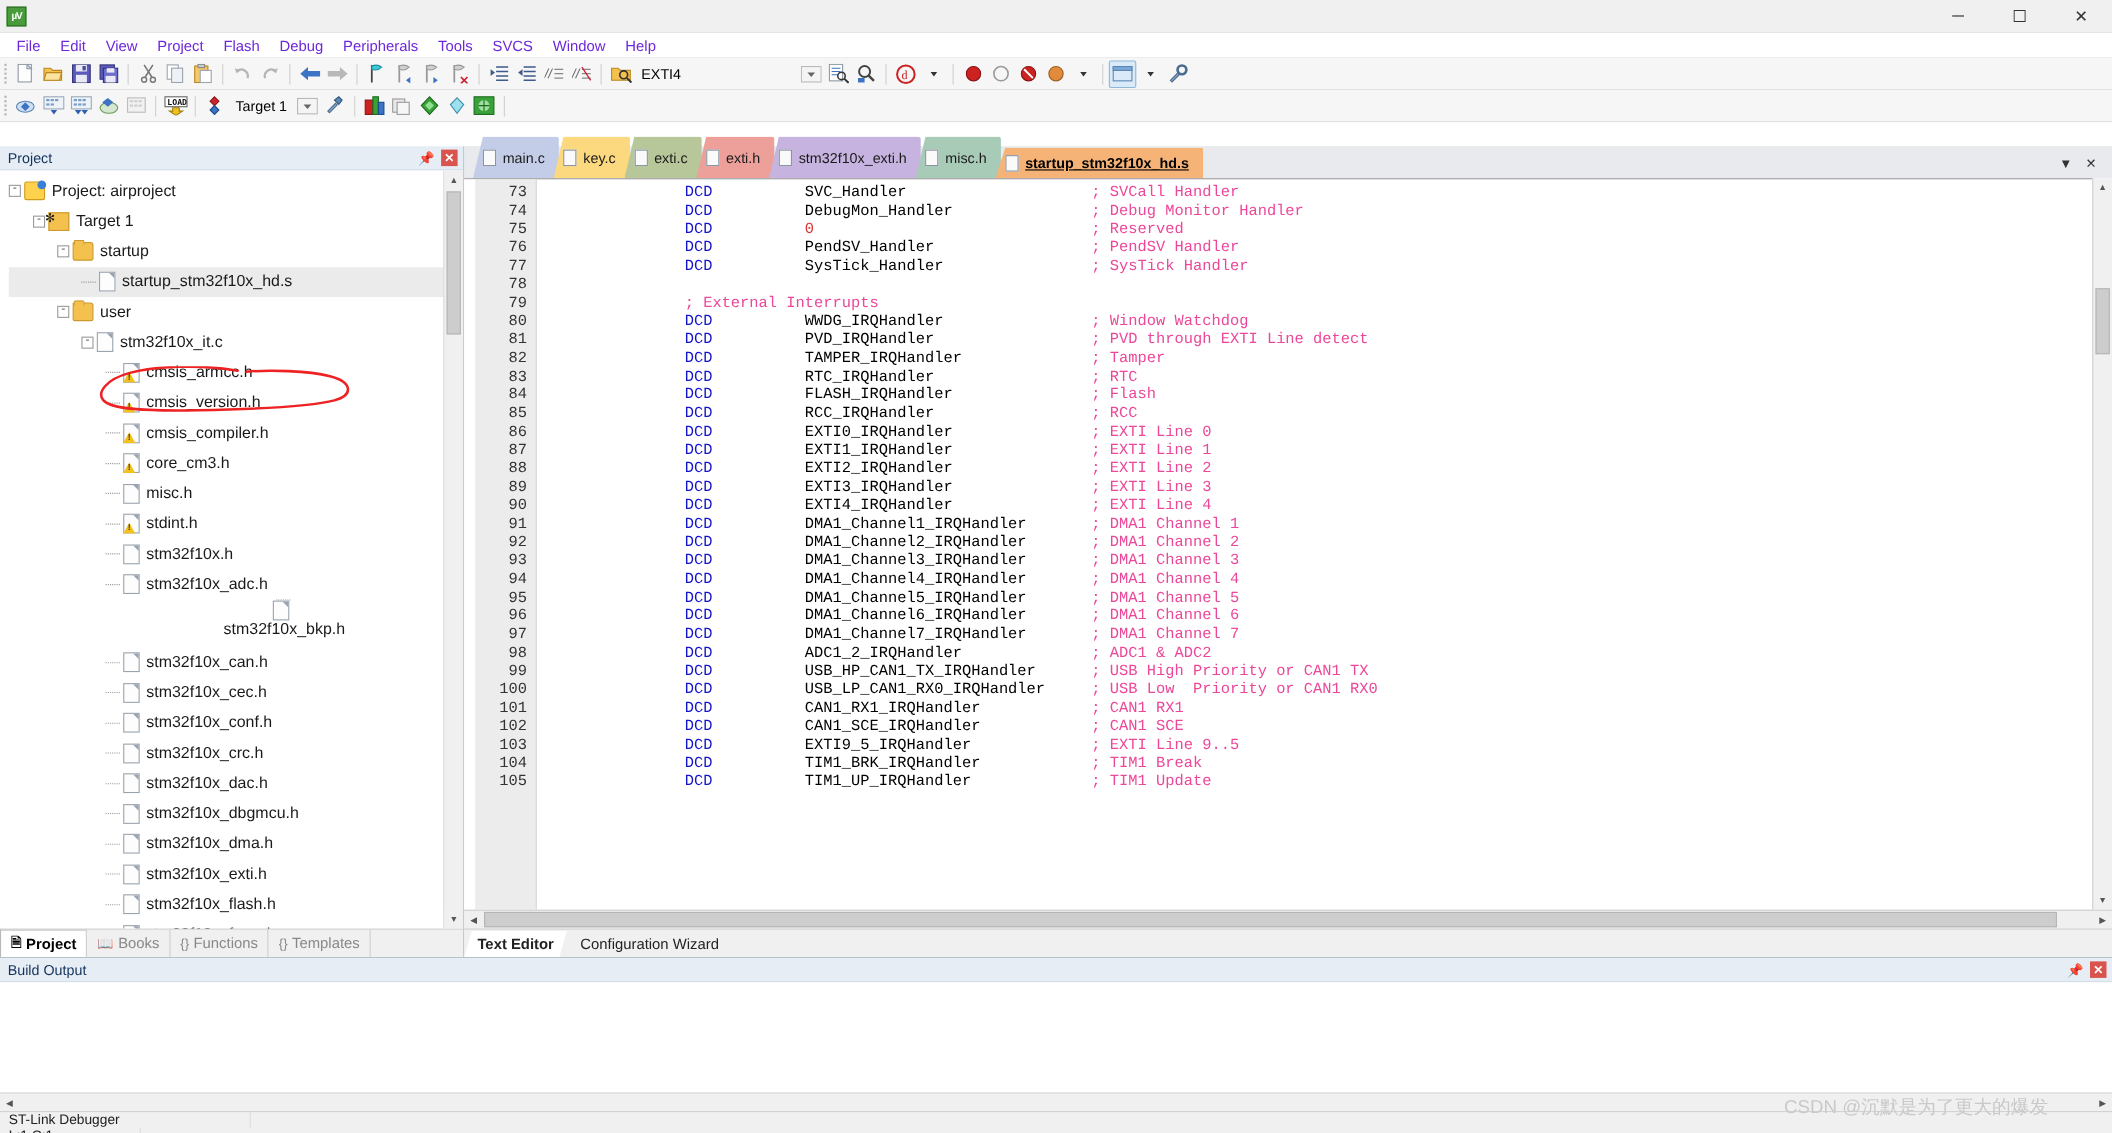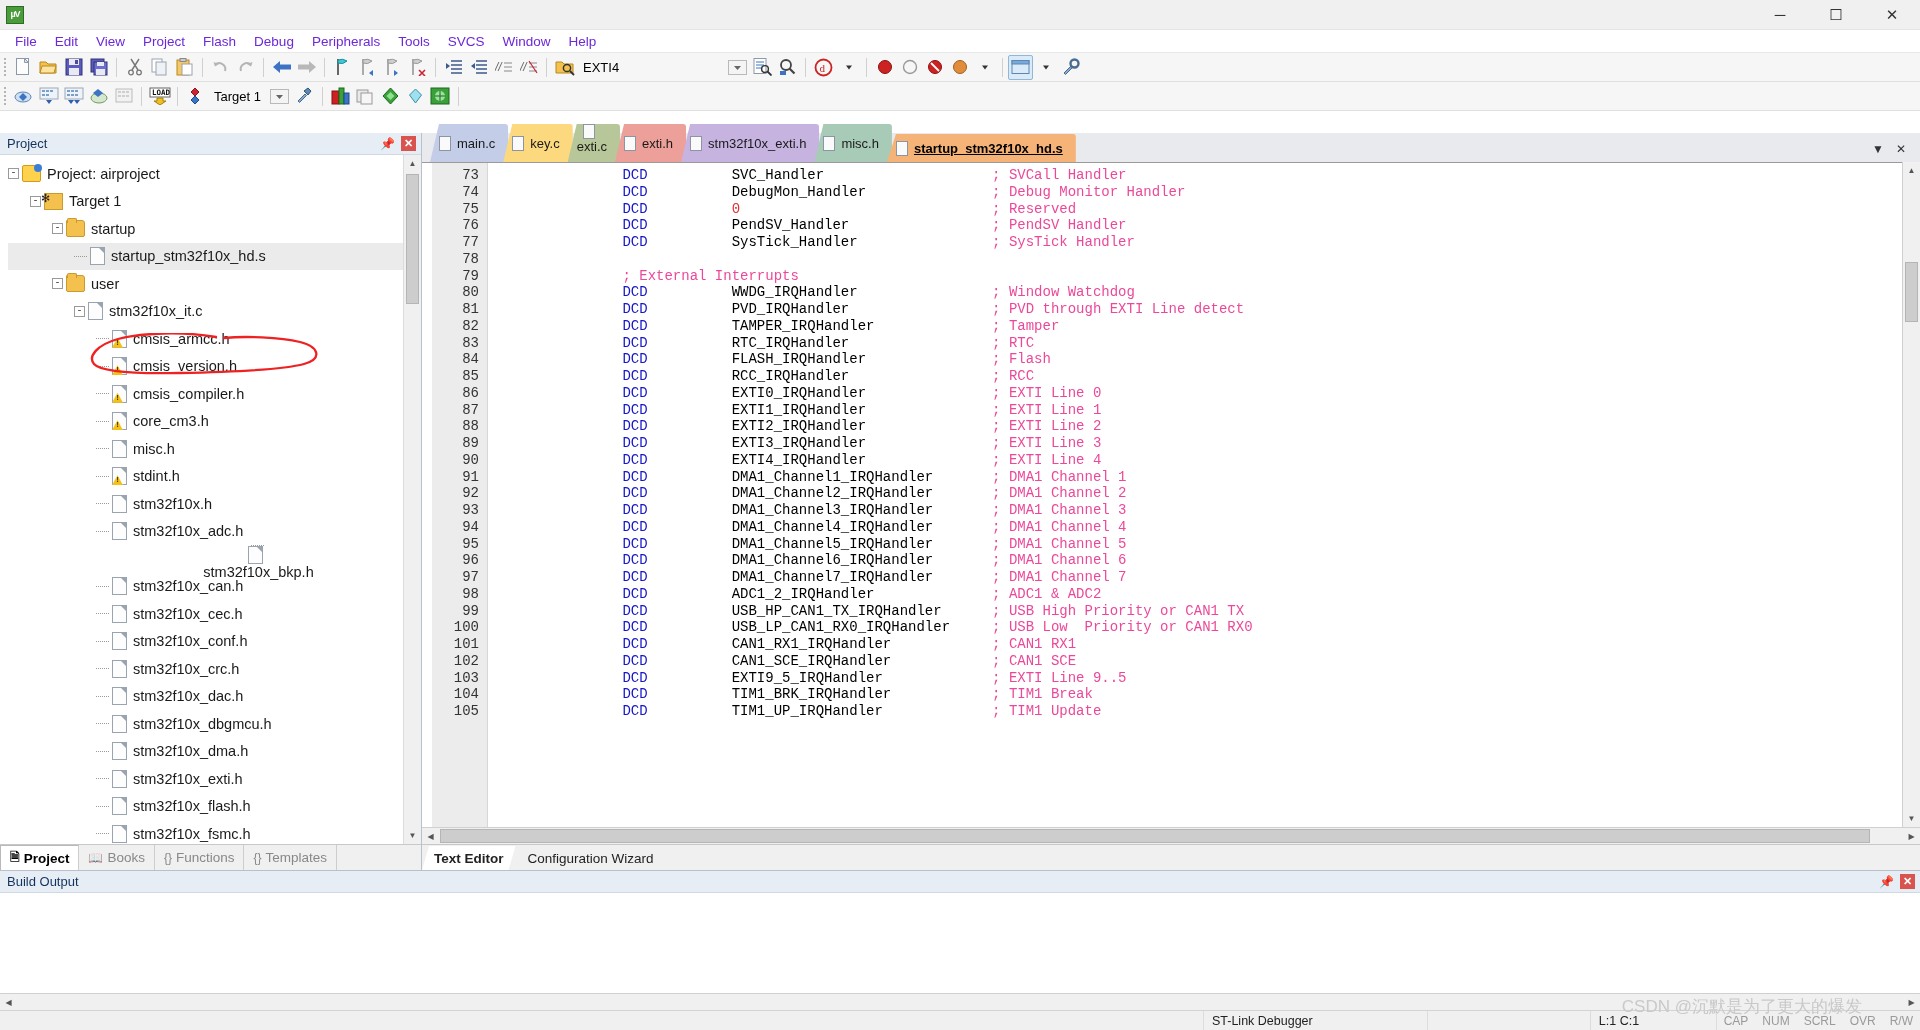--- a/index.html
+++ b/index.html
@@ -260,21 +260,21 @@
   #buildout-body { flex: 1; background: #fff; position: relative; }
   #buildout-hscroll {
     height: 17px; background: #f0f0f0; border-top: 1px solid #d0d0d0;
     display: flex; align-items: center; justify-content: space-between;
   }
 
   
   #statusbar {
     position: absolute; left: 0; top: 1010px; width: 1920px; height: 20px;
     background: #f0f0f0; border-top: 1px solid #d3d3d3;
-    display: flex; align-items: center; font-size: 12.5px; color: #222;
+    display: flex; font-size: 12.5px; color: #222; flex-direction: column;
   }
   .sb-cell {
     height: 19px; display: flex; align-items: center;
     padding: 0 8px; border-right: 1px solid #dcdcdc;
   }
   .sb-ind { color: #9a9a9a; padding: 0 7px; font-size: 12px; }
   #watermark {
     position: absolute; right: 58px; top: 995px;
     font-size: 17px; color: #c9c9c9; white-space: nowrap;
     pointer-events: none; z-index: 20;
@@ -735,21 +735,21 @@
           <div class="tnode" style="padding-left: 88px;">
             <span class="dots"></span>
             <span class="ic file"></span>
             <span>stm32f10x_adc.h</span>
           </div>
           <div class="tnode" style="padding-left: 88px; flex-direction: column;">
             <span class="dots"></span>
             <span class="ic file"></span>
             <span>stm32f10x_bkp.h</span>
           </div>
-          <div class="tnode" style="padding-left: 88px;">
+          <div class="tnode" style="padding-left: 88px; margin-top: 16px;">
             <span class="dots"></span>
             <span class="ic file"></span>
             <span>stm32f10x_can.h</span>
           </div>
           <div class="tnode" style="padding-left: 88px;">
             <span class="dots"></span>
             <span class="ic file"></span>
             <span>stm32f10x_cec.h</span>
           </div>
           <div class="tnode" style="padding-left: 88px;">
@@ -829,21 +829,21 @@
     <div id="tabstrip">
       <div id="tabs-host" style="display:flex;align-items:flex-end;">
           <div class="etab" style="background: rgb(195, 205, 232);">
             <span class="ficon"></span>
             <span>main.c</span>
           </div>
           <div class="etab" style="background: rgb(252, 216, 127);">
             <span class="ficon"></span>
             <span>key.c</span>
           </div>
-          <div class="etab" style="background: rgb(183, 199, 154); flex-direction: column;">
+          <div class="etab" style="background: rgb(183, 199, 154);">
             <span class="ficon"></span>
             <span>exti.c</span>
           </div>
           <div class="etab" style="background: rgb(237, 160, 154);">
             <span class="ficon"></span>
             <span>exti.h</span>
           </div>
           <div class="etab" style="background: rgb(198, 179, 224);">
             <span class="ficon"></span>
             <span>stm32f10x_exti.h</span>

